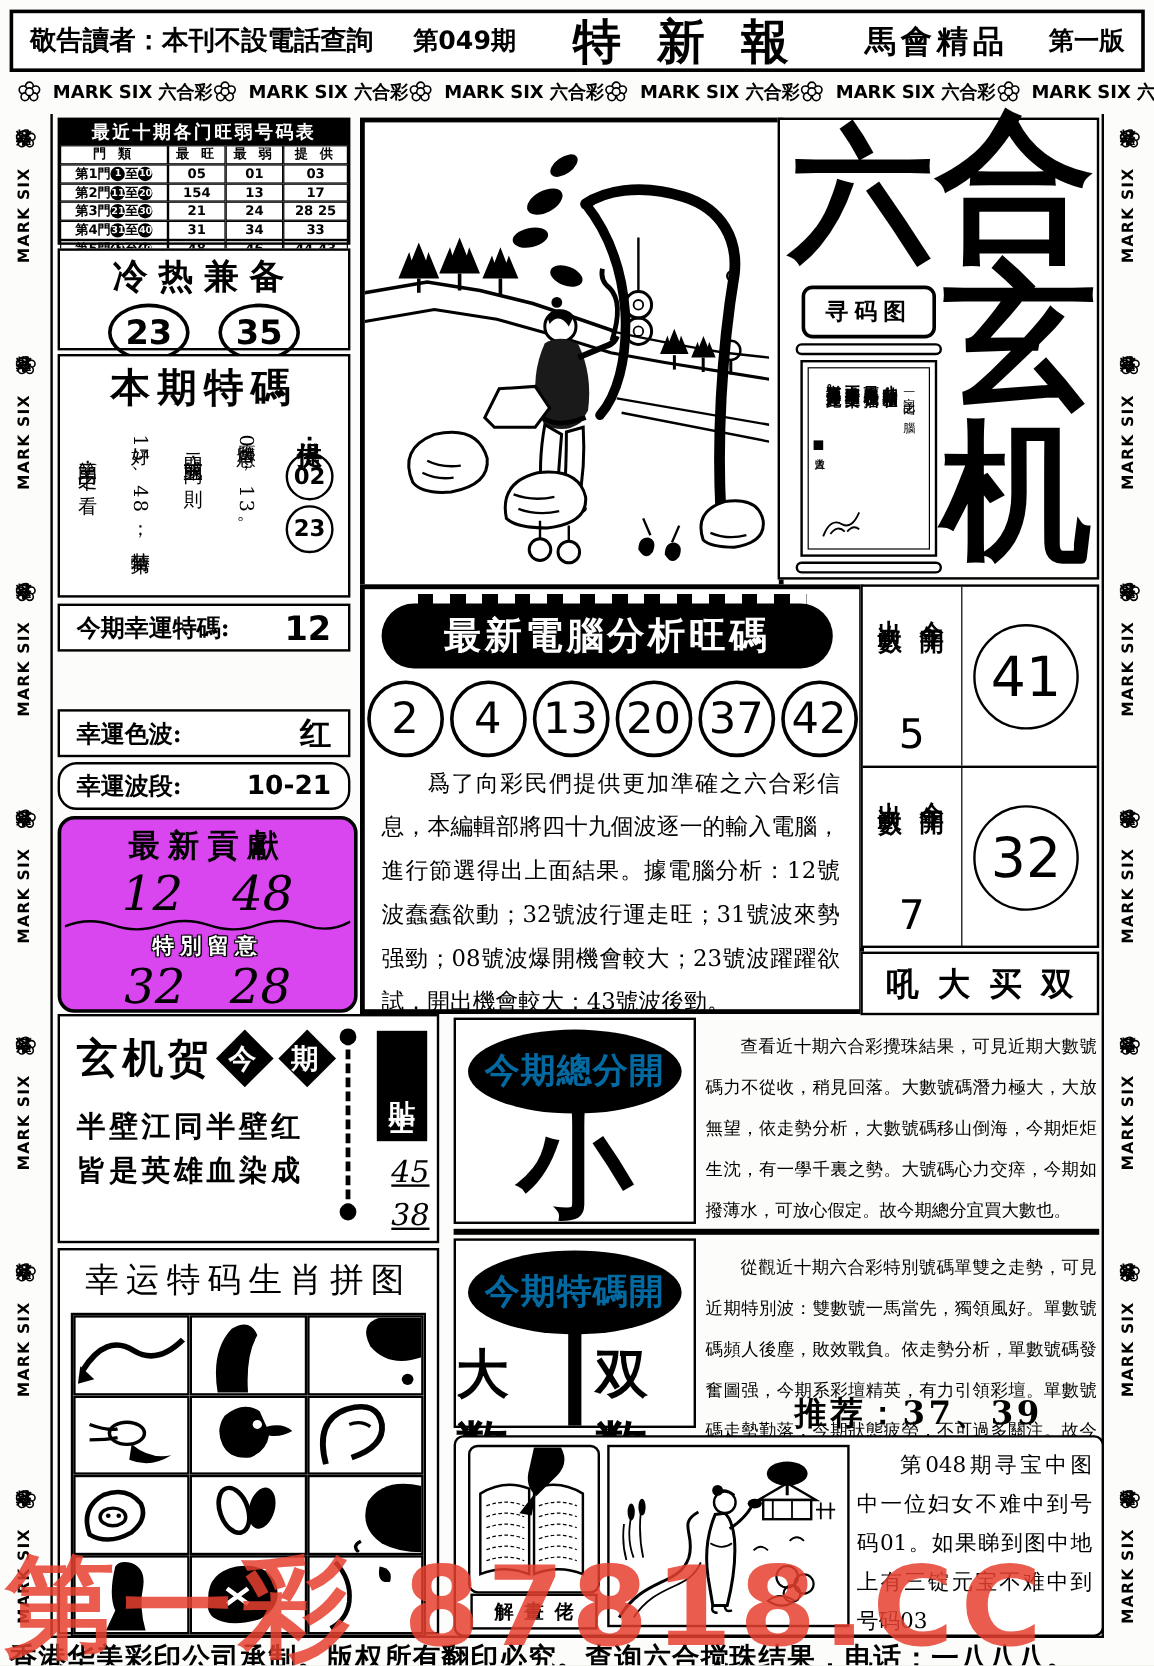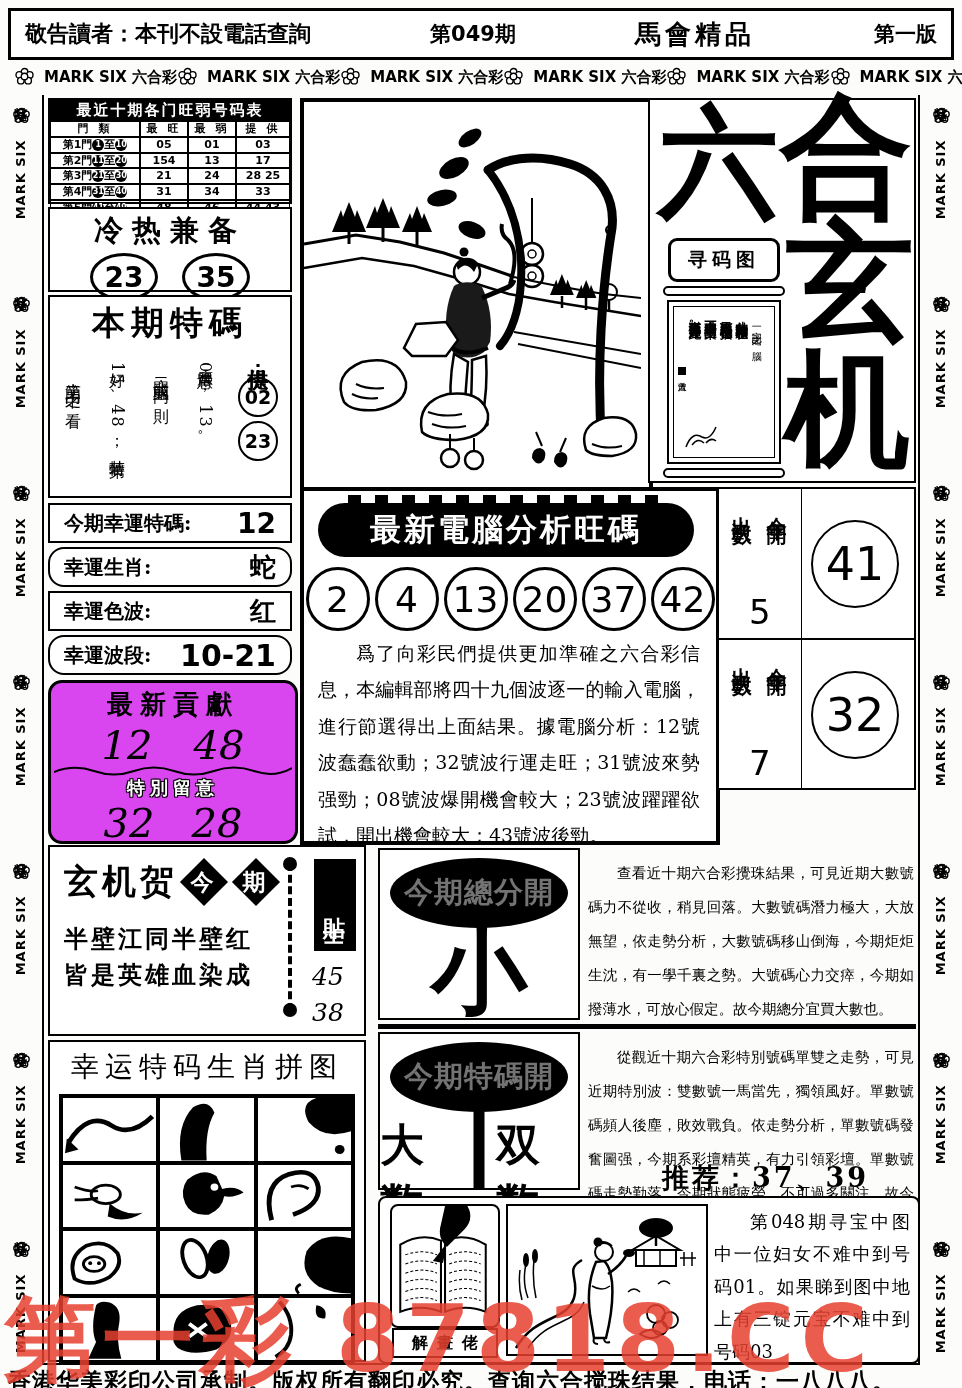--- a/index.html
+++ b/index.html
@@ -83,22 +83,22 @@
   .diamond span{transform:rotate(-45deg);color:#fff;font:bold 23px "DejaVu Sans",sans-serif;}
   .xj-poem{margin:16px 0 0 14px;font:bold 24px "DejaVu Serif",serif;letter-spacing:3px;line-height:1.5;}
   .xj-dash{position:absolute;left:238px;top:16px;height:148px;border-left:4px dashed #000;}
   .xj-dash::before,.xj-dash::after{content:"";position:absolute;left:-9px;width:14px;height:14px;
     background:#000;border-radius:50%;}
   .xj-dash::before{top:-6px;}
   .xj-dash::after{bottom:-6px;}
   .tipbox{position:absolute;left:264px;top:12px;width:42px;height:92px;background:#000;color:#fff;
     writing-mode:vertical-rl;font:bold 22px "DejaVu Serif",serif;letter-spacing:6px;
     display:flex;align-items:center;justify-content:center;}
-  .tipnums{position:absolute;left:250px;top:112px;width:56px;text-align:center;
-    font:italic 25px "DejaVu Serif",serif;line-height:1.45;}
+  .tipnums{position:absolute;left:264px;top:112px;width:56px;text-align:center;
+    font:italic 25px "DejaVu Serif",serif;line-height:1.45;text-decoration:underline;}
 
   
   #puzzle{left:48px;top:1040px;width:318px;height:322px;}
   .pz-title{font:28px "DejaVu Serif",serif;text-align:center;letter-spacing:6px;margin-top:6px;}
   .pz-grid{display:grid;grid-template-columns:repeat(3,1fr);grid-template-rows:repeat(4,1fr);
     width:292px;height:266px;margin:8px auto 0 auto;border:2px solid #000;}
   .pz-cell{border:2px solid #000;overflow:hidden;background:#fff;}
   .pz-cell svg{width:100%;height:100%;}
 
   
@@ -150,21 +150,21 @@
   #para1{left:588px;top:856px;width:326px;}
   #para2{left:588px;top:1040px;width:326px;}
   .rt-reco{position:absolute;font:27px "DejaVu Serif",serif;letter-spacing:3px;}
   #reco1{left:662px;top:988px;}
   #reco2{left:662px;top:1160px;font-weight:bold;}
 
   
   #total-open{left:378px;top:848px;width:202px;height:172px;}
   #special-open{left:378px;top:1032px;width:202px;height:158px;}
   .op-oval{width:178px;height:70px;background:#000;border-radius:50%;margin:8px auto 0 auto;
-    color:#737373;font:bold 29px "DejaVu Sans",sans-serif;display:flex;align-items:center;justify-content:center;letter-spacing:1px;}
+    color:#0369a1;font:bold 29px "DejaVu Sans",sans-serif;display:flex;align-items:center;justify-content:center;letter-spacing:1px;}
   .op-small{text-align:center;font:bold 96px "DejaVu Serif",serif;line-height:0.92;margin-top:-2px;}
   .op-pair{position:relative;display:flex;justify-content:center;gap:34px;margin-top:4px;
     font:bold 44px "DejaVu Serif",serif;}
   .op-stem{position:absolute;left:50%;transform:translateX(-50%);top:-14px;width:11px;height:86px;background:#000;}
   #thick-divider{left:378px;top:1024px;width:538px;height:5px;background:#000;}
 
   
   #decode{left:378px;top:1196px;width:538px;height:164px;border:2px solid #000;border-radius:8px;background:#fff;}
   #book-box{position:absolute;left:10px;top:6px;width:106px;height:120px;border:2px solid #000;border-radius:8px;overflow:hidden;}
   #decode-label{position:absolute;left:12px;top:130px;width:102px;height:26px;border:2px solid #000;
@@ -180,20 +180,21 @@
     color:rgba(230,64,46,0.85);white-space:nowrap;z-index:50;}
 </style>
 </head>
 <body>
 
 <div id="page">
 
   <div id="header-box" class="abs">
     <span class="hd-notice">敬告讀者：本刊不設電話查詢</span>
     <span class="hd-issue">第049期</span>
+    <span class="hd-title">特新報</span>
     <span class="hd-brand">馬會精品</span>
     <span class="hd-edition">第一版</span>
   </div>
 
   <div id="deco-row" class="abs">
     <div class="contents">
       <div class="deco-unit">
         <svg width="21" height="21" viewBox="0 0 20 20">
             <g fill="#fff" stroke="#000" stroke-width="1.3">
               <circle cx="10" cy="4.5" r="3.1"></circle>
@@ -513,31 +514,27 @@
         <span class="circ-sm">02</span>
         <span class="circ-sm">23</span>
       </span>
     </div>
   </div>
 
   <div class="abs lucky-row" style="top:503px">
     <span class="lk-label">今期幸運特碼:</span>
     <span class="lk-value" style="font-size:28px">12</span>
   </div>
-  <div class="abs lucky-row round" style="top:547px">
-    <span class="lk-label">幸運生肖:</span>
-    <span class="lk-value">蛇</span>
-  </div>
   <div class="abs lucky-row" style="top:591px">
     <span class="lk-label">幸運色波:</span>
     <span class="lk-value">红</span>
   </div>
   <div class="abs lucky-row round" style="top:635px">
     <span class="lk-label">幸運波段:</span>
-    <span class="lk-value" style="font-size:30px">10-21</span>
+    <span class="lk-value" style="font-size:22px">10-21</span>
   </div>
 
   <div id="contribution" class="abs" style="background:#d946ef">
     <div class="ct-title">最新貢獻</div>
     <div class="ct-nums">
       <span>12</span>
       <span>48</span>
     </div>
     <svg width="238" height="12" viewBox="0 0 238 12" style="margin:-4px auto 0 auto">
         <path d="M0 8 Q20 0 40 7 T80 7 T120 7 T160 7 T200 7 T238 4" fill="none" stroke="#000" stroke-width="2"></path>
@@ -778,20 +775,21 @@
       <div class="yo-div"></div>
       <div class="yo-labels">
         <span>出次數</span>
         <span>今年開</span>
       </div>
       <div class="yo-count">7</div>
       <div class="yo-circ">32</div>
     </div>
   </div>
 
+  <div id="shout-box" class="abs bx">吼大买双</div>
 
   <div id="para1" class="rt-para">查看近十期六合彩攪珠結果，可見近期大數號碼力不從收，稍見回落。大數號碼潛力極大，大放無望，依走勢分析，大數號碼移山倒海，今期炬炬生沈，有一學千裏之勢。大號碼心力交瘁，今期如撥薄水，可放心假定。故今期總分宜買大數也。</div>
   <div id="para2" class="rt-para">從觀近十期六合彩特別號碼單雙之走勢，可見近期特別波：雙數號一馬當先，獨領風好。單數號碼頻人後塵，敗效戰負。依走勢分析，單數號碼發奮圖强，今期系彩壇精英，有力引領彩壇。單數號碼走勢勤落，今期狀態疲勞，不可過多關注。故今期特码宜買雙數也。</div>
   <div id="reco2" class="rt-reco">推荐：37、39</div>
 
   <div id="total-open" class="abs bx">
     <div class="op-oval">今期總分開</div>
     <div class="op-small">小</div>
   </div>
   <div id="thick-divider" class="abs"></div>

